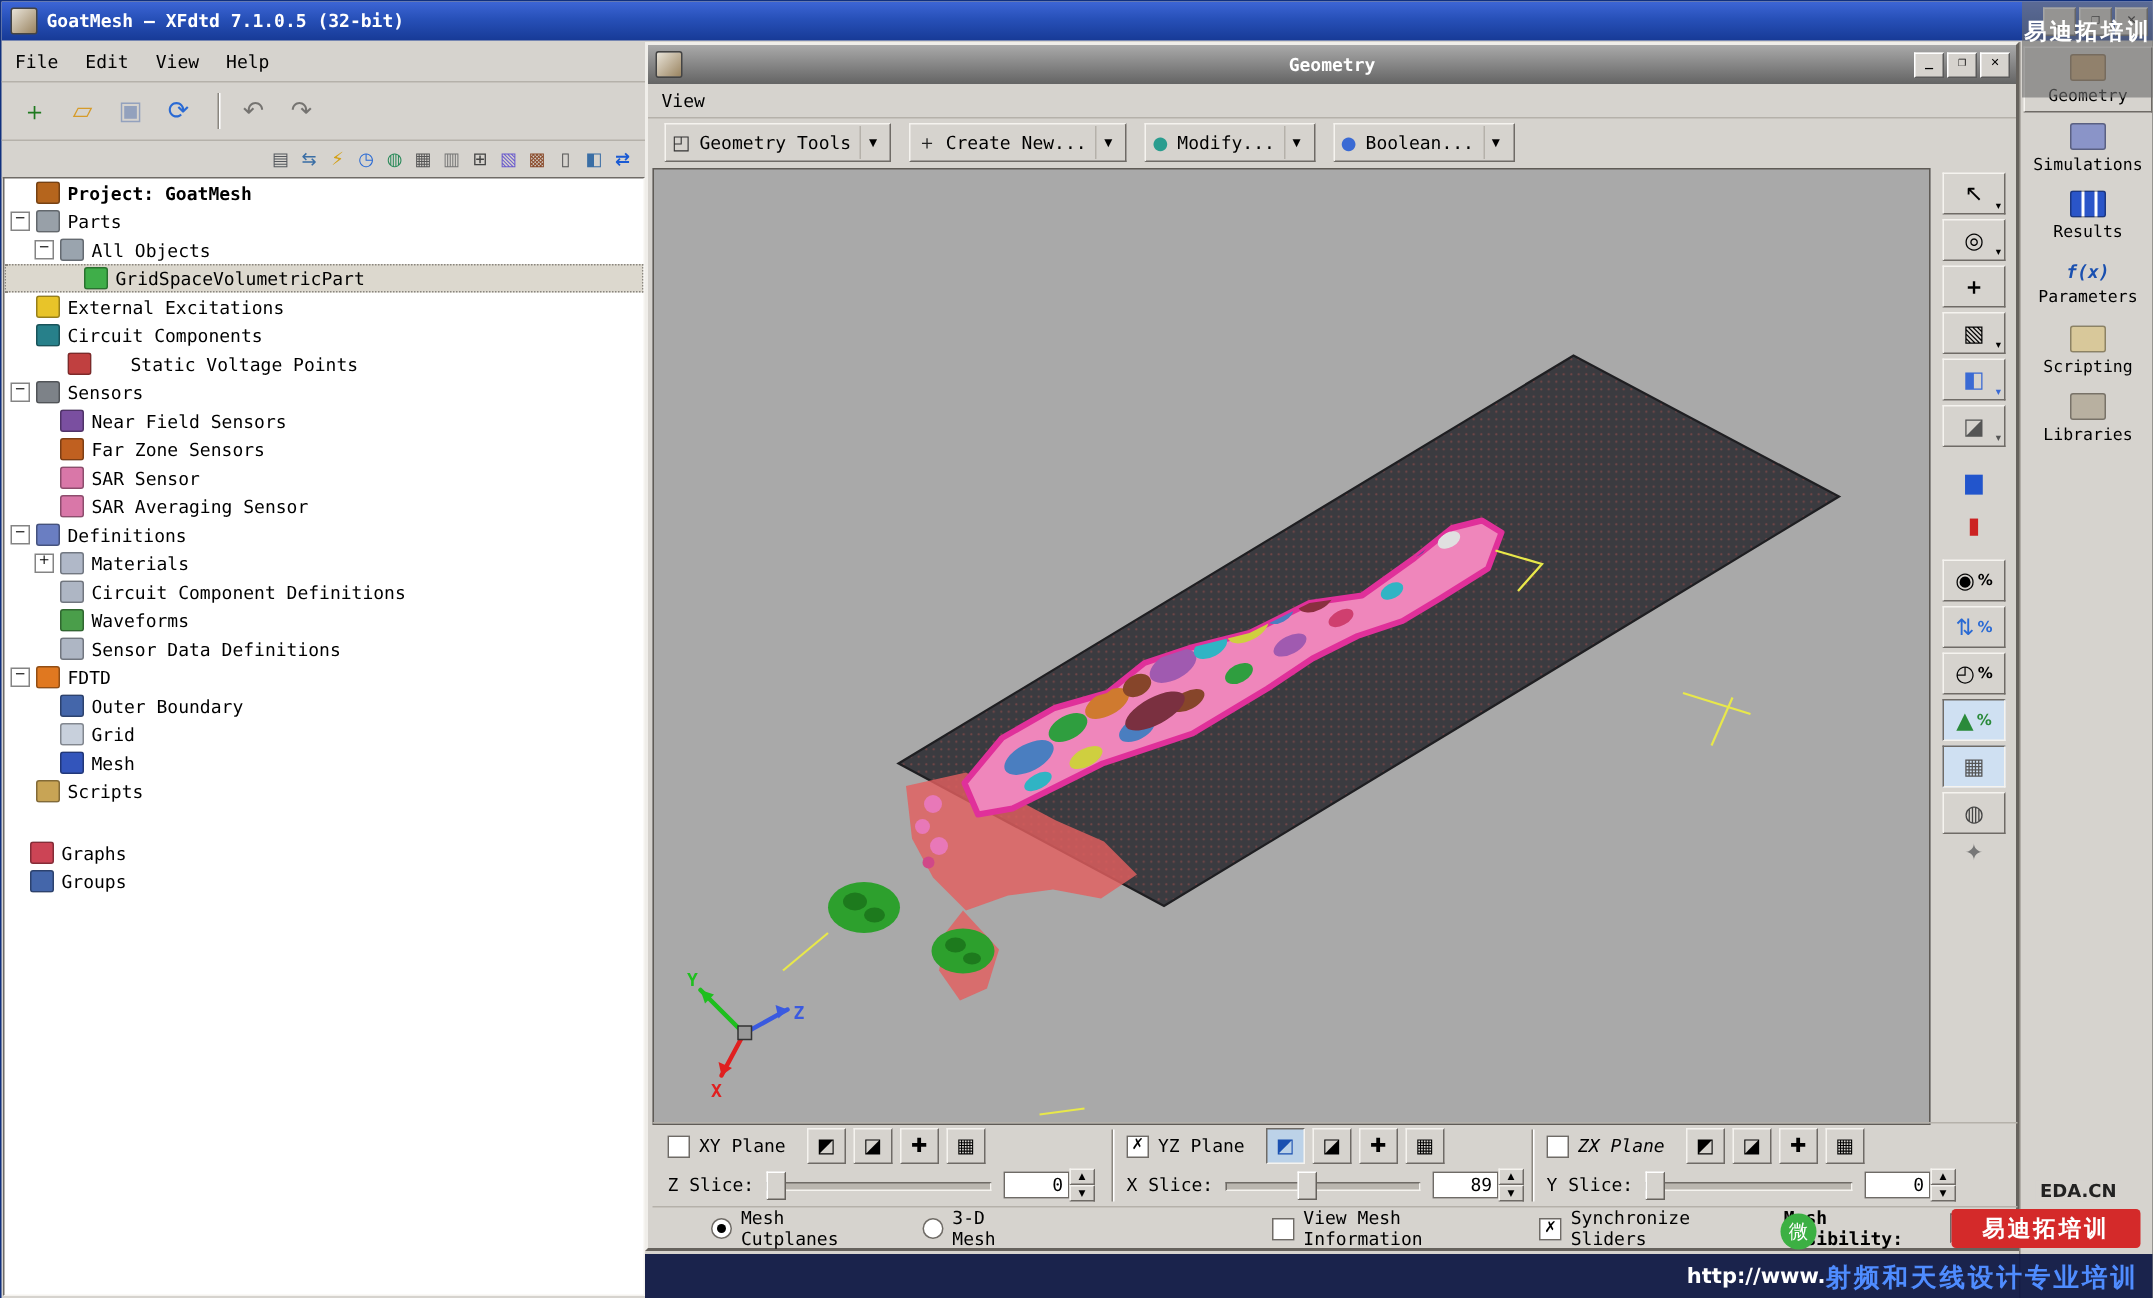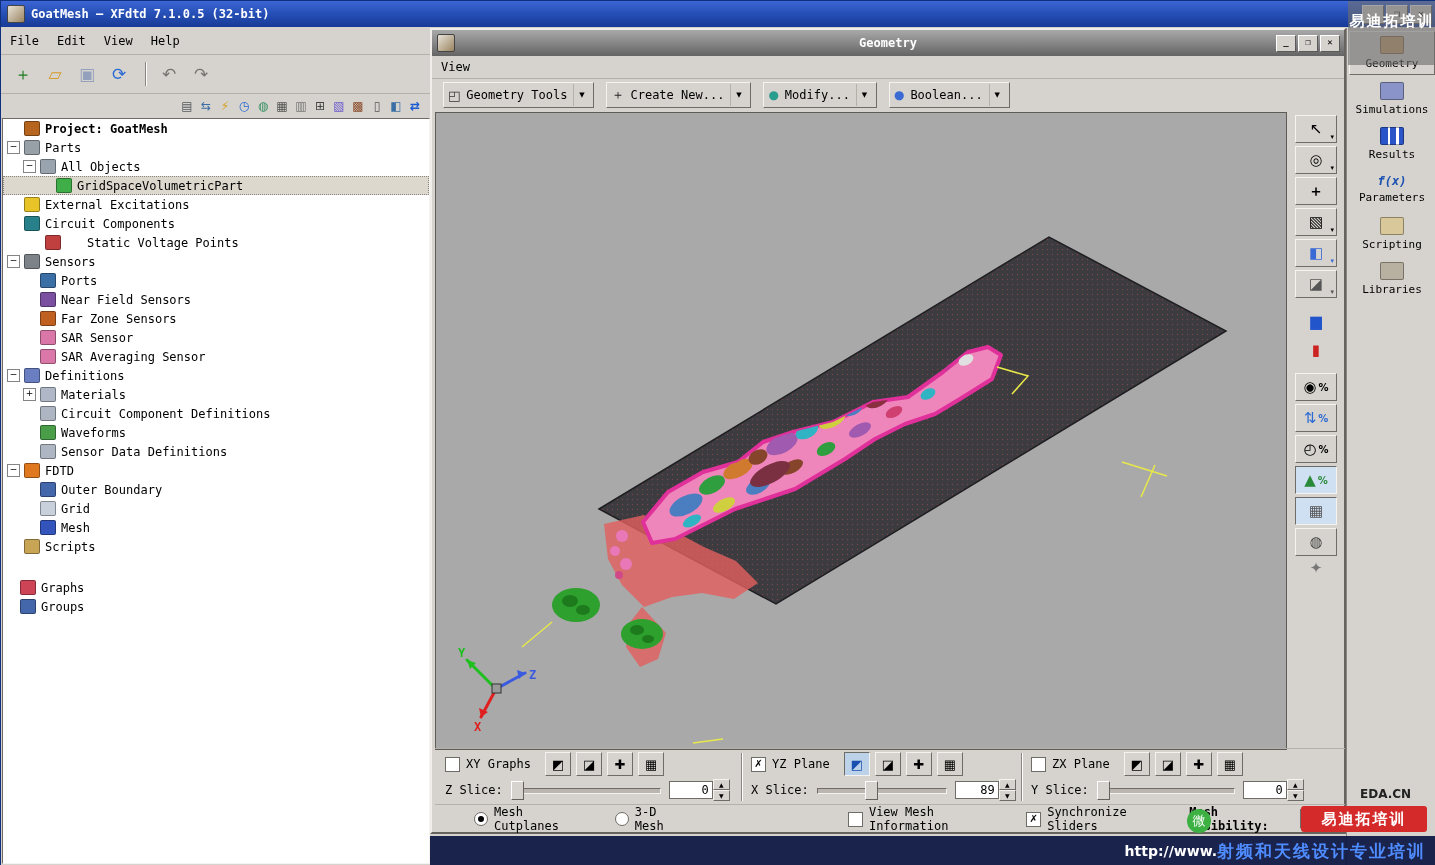--- a/index.html
+++ b/index.html
@@ -177,25 +177,20 @@
           <span class="ti" style="background:#c04040;"></span>
         <span class="tl">Static Voltage Points</span>
       </div>
 
       <div class="trow bold" style="padding-left:4px;">
         <span class="exp">−</span>
         <span class="ti" style="background:#7d8288;"></span>
         <span class="tl">Sensors</span>
       </div>
 
-      <div class="trow" style="padding-left:20px;">
-        <span class="exps"></span>
-          <span class="ti" style="background:#3a6ea5;"></span>
-        <span class="tl">Ports</span>
-      </div>
 
       <div class="trow" style="padding-left:20px;">
         <span class="exps"></span>
           <span class="ti" style="background:#7a4fa0;"></span>
         <span class="tl">Near Field Sensors</span>
       </div>
 
       <div class="trow" style="padding-left:20px;">
         <span class="exps"></span>
           <span class="ti" style="background:#c06020;"></span>
@@ -459,21 +454,21 @@
         <span>✦</span>
       </div>
     </div>
 
     <div class="abs" style="left:3px;top:718px;width:910px;height:56px;border-top:1px solid #b5b1aa;">
       <div class="groove-v abs" style="left:306px;top:4px;height:48px;"></div>
       <div class="groove-v abs" style="left:586px;top:4px;height:48px;"></div>
 
       <div class="abs flex" style="left:10px;top:3px;height:24px;">
         <span class="cb"></span>
-        <span style="margin-left:6px;">XY Graphs</span>
+        <span style="margin-left:6px;">XY Plane</span>
         <span class="pbtn raised ic" style="margin-left:14px;">◩</span>
         <span class="pbtn raised ic">◪</span>
         <span class="pbtn raised ic">✚</span>
         <span class="pbtn raised ic">▦</span>
       </div>
       <div class="abs flex" style="left:10px;top:30px;height:22px;">
         <span>Z Slice:</span>
         <span class="slider" style="width:150px;margin-left:8px;">
           <span class="strack"></span>
             <span class="sthumb" style="left:0;"></span>
@@ -501,21 +496,21 @@
         </span>
         <span class="spinval" style="margin-left:8px;">89</span>
         <span style="display:flex;flex-direction:column;">
           <span class="sparr raised ic">▲</span>
           <span class="sparr raised ic">▼</span>
         </span>
       </div>
 
       <div class="abs flex" style="left:596px;top:3px;height:24px;">
         <span class="cb"></span>
-        <span style="margin-left:6px;">ZX Plane</span>
+        <span style="margin-left:6px;font-style:italic;">ZX Plane</span>
         <span class="pbtn raised ic" style="margin-left:14px;">◩</span>
         <span class="pbtn raised ic">◪</span>
         <span class="pbtn raised ic">✚</span>
         <span class="pbtn raised ic">▦</span>
       </div>
       <div class="abs flex" style="left:596px;top:30px;height:22px;">
         <span>Y Slice:</span>
         <span class="slider" style="width:138px;margin-left:8px;">
           <span class="strack"></span>
             <span class="sthumb" style="left:0;"></span>

